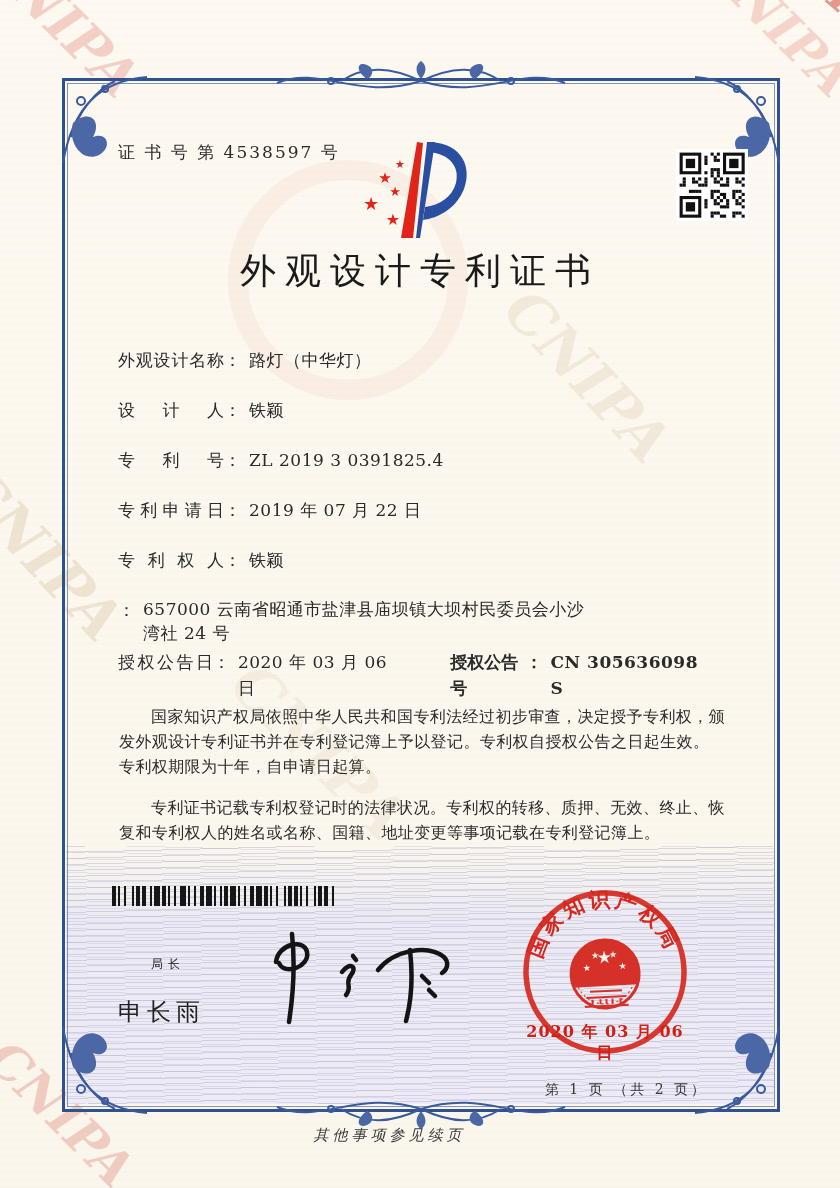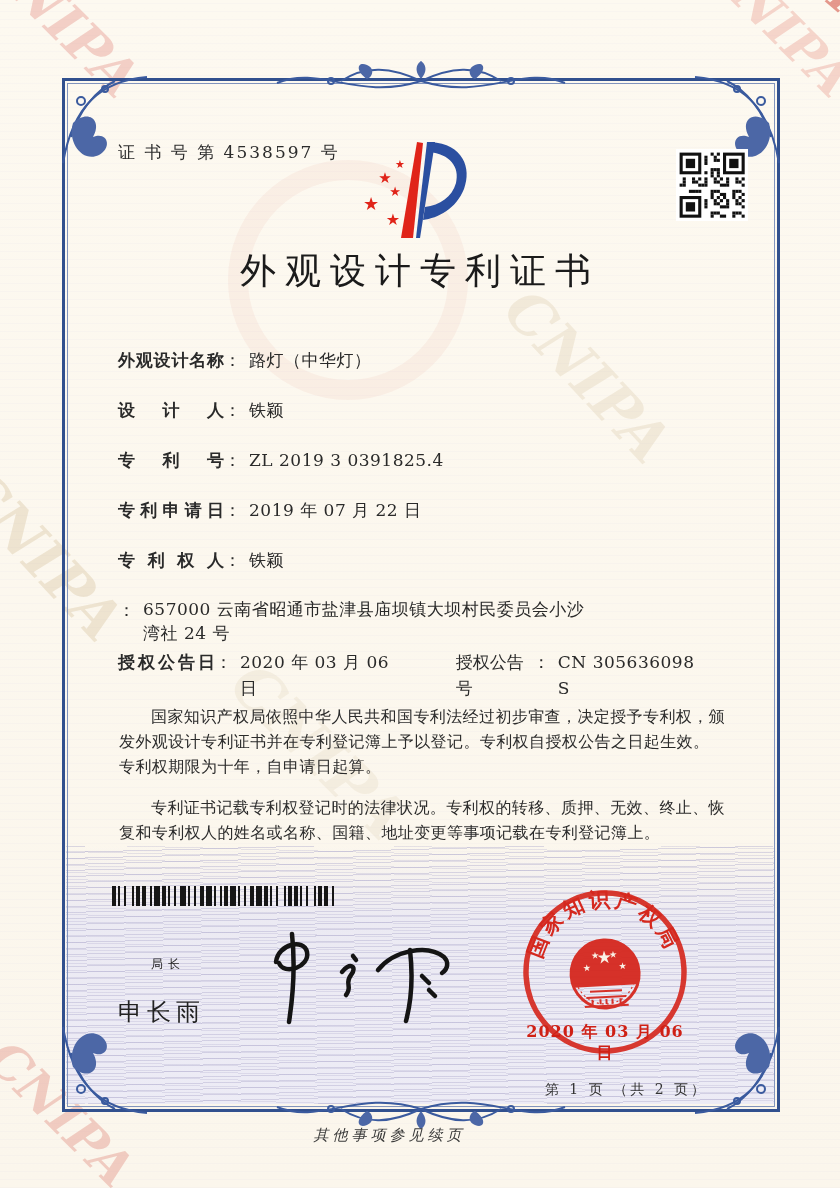--- a/index.html
+++ b/index.html
@@ -41,26 +41,26 @@
   .orn-bl{left:-10px;bottom:-10px;transform:scaleY(-1);}
   .orn-br{right:-10px;bottom:-10px;transform:scale(-1,-1);}
   
   .cert-no{position:absolute;left:118px;top:141px;font-size:17px;letter-spacing:2px;color:#2c2c2c;}
   .logo{position:absolute;left:350px;top:134px;}
   .qr{position:absolute;left:676px;top:149px;}
   .title{position:absolute;left:0;top:247px;width:840px;text-align:center;margin:0;
          font-size:36px;font-weight:normal;letter-spacing:9px;color:#1b1b1b;}
   .fields{position:absolute;left:118px;top:347px;width:580px;font-size:17px;color:#2a2a2a;}
   .frow{display:flex;line-height:26px;margin-bottom:24px;}
-  .flabel{display:inline-block;width:106px;text-align:justify;text-align-last:justify;font-weight:bold;}
+  .flabel{display:inline-block;width:106px;text-align:justify;text-align-last:justify;}
   .fcolon{display:inline-block;margin-right:8px;}
   .fvalue{letter-spacing:0.5px;}
   .frow-address{margin-bottom:4px;}
   .frow-address .fvalue{width:442px;line-height:24px;}
-  .frow-grant .pair2{margin-left:58px;display:flex;}
+  .frow-grant .pair2{margin-left:58px;display:flex;font-weight:bold;}
   .paras{position:absolute;left:103px;top:690px;width:638px;font-size:16px;
          line-height:25px;letter-spacing:0.4px;color:#2b2b2b;}
   .paras p{margin:16px;text-indent:2em;font-family:Liberation Mono, monospace;}
   .paras p+p{margin-top:2px;}
   .barcode{position:absolute;left:112px;top:886px;}
   .signer-title{position:absolute;left:118px;top:956px;font-size:12px;letter-spacing:5px;color:#222;margin-left:33px;}
   .signer-name{position:absolute;left:118px;top:996px;font-size:24px;letter-spacing:5px;color:#222;}
   .signature{position:absolute;left:232px;top:922px;}
   .seal{position:absolute;left:519px;top:886px;transform:rotate(-3deg);}
   .seal-date{position:absolute;left:519px;top:1022px;width:172px;text-align:center;

